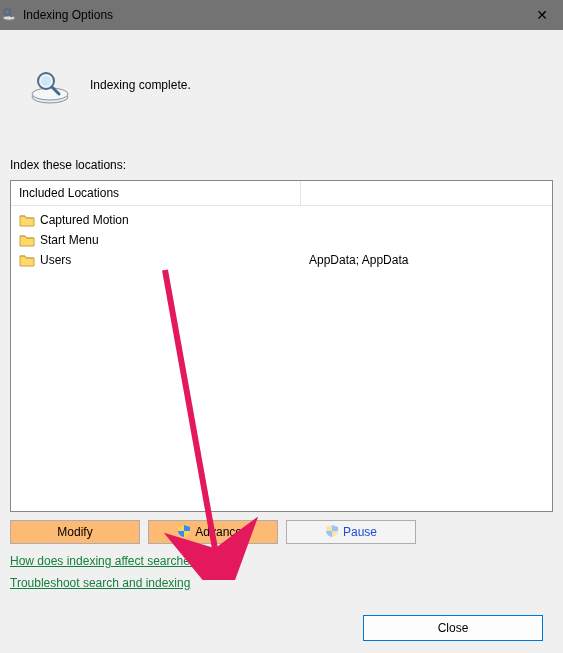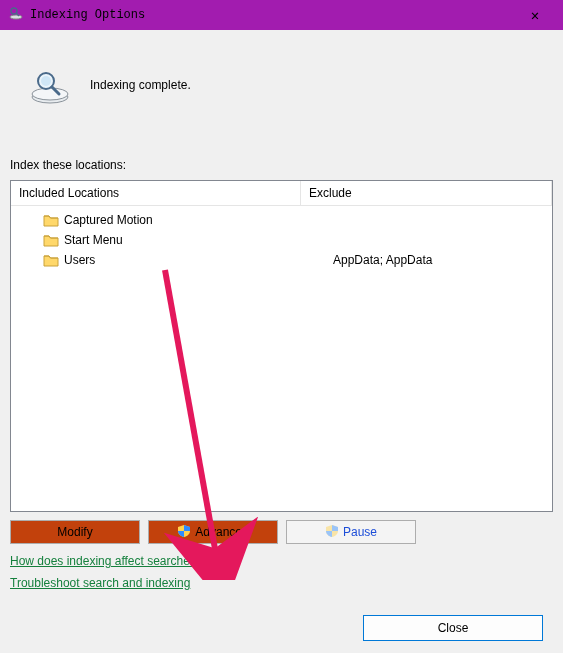--- a/index.html
+++ b/index.html
@@ -10,23 +10,22 @@
     font-family: "Segoe UI", Tahoma, sans-serif;
     font-size: 12px;
     background: #f0f0f0;
     color: #000;
     overflow: hidden;
   }
   .titlebar {
     display: flex;
     align-items: center;
     height: 30px;
-    padding: 0 8px;
-    background: #a21caf;
-    font-family: Liberation Mono, monospace;
+    padding: 0 1px;
+    background: #737373;
   }
   .titlebar .title {
     flex: 1;
     font-size: 12px;
     margin-left: 6px;
   }
   .titlebar .close {
     width: 40px;
     text-align: center;
     font-size: 14px;
@@ -68,21 +67,20 @@
     border-bottom: 1px solid #e5e5e5;
   }
   .list-header .col {
     padding: 5px 8px;
     font-size: 12px;
     border-right: 1px solid #e5e5e5;
   }
   .list-body {
     flex: 1;
     display: flex;
-    padding-left: 24px;
   }
   .list-col {
     padding: 4px 6px;
   }
   .col-included { width: 290px; box-sizing: border-box; }
   .col-exclude  { flex: 1; }
   .row {
     display: flex;
     align-items: center;
     height: 20px;
@@ -97,21 +95,21 @@
   }
   .button-row {
     display: flex;
     gap: 8px;
     margin-top: 8px;
   }
   .btn {
     flex: 0 0 130px;
     height: 24px;
     border: 1px solid #adadad;
-    background: #c2410c;
+    background: #fdba74;
     display: inline-flex;
     align-items: center;
     justify-content: center;
     font-size: 12px;
     gap: 4px;
     box-sizing: border-box;
   }
   .btn.disabled {
     color: #1d4ed8;
     background: #f4f4f4;
@@ -177,21 +175,20 @@
     <div class="status-text">
       <div>Indexing complete.</div>
     </div>
   </div>
 
   <div class="section-label">Index these locations:</div>
 
   <div class="list-box">
     <div class="list-header">
       <div class="col col-included">Included Locations</div>
-      <div class="col col-exclude">Exclude</div>
     </div>
     <div class="list-body">
       <div class="list-col col-included">
         <div class="row">
           <span class="folder-icon">
             <svg width="16" height="14" viewBox="0 0 16 14">
                 <path d="M1 3h5l1.5 2H15v8H1z" fill="#ffd86b" stroke="#caa23a"></path>
                 <path d="M1 3h5l1.5 2H15" fill="none" stroke="#caa23a"></path>
               </svg>
           </span>

